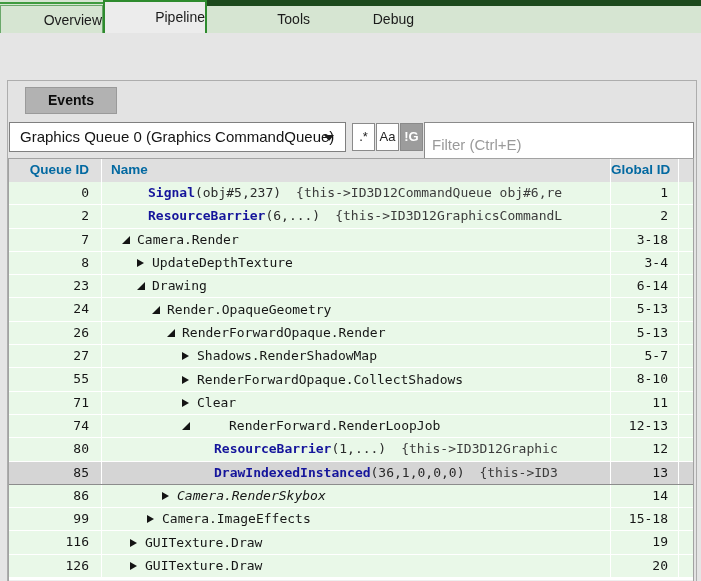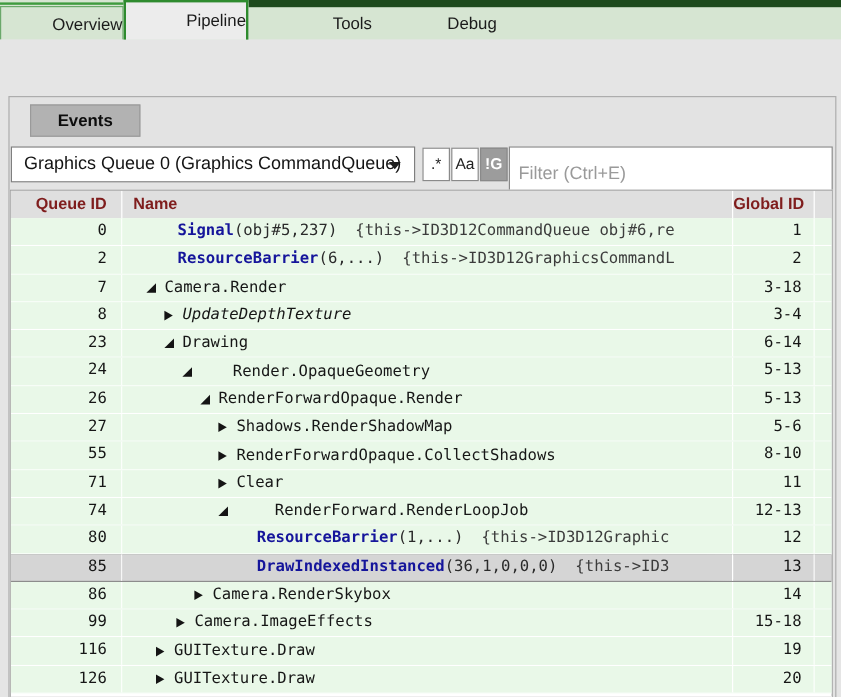--- a/index.html
+++ b/index.html
@@ -58,21 +58,21 @@
     position:absolute;left:424px;top:89px;width:270px;height:44px;z-index:4;box-sizing:border-box;
     background:#ffffff;border:1px solid #8a8a8a;outline:none;
     font-family:"Liberation Sans",sans-serif;font-size:15px;color:#141414;padding:0 0 0 7px;
   }
   .filter-input::placeholder{color:#9a9a9a;opacity:1;}
   
   .tree{
     position:absolute;left:8px;top:125px;width:686px;height:441px;z-index:4;
     background:#ffffff;border:1px solid #a2a2a2;box-sizing:border-box;overflow:hidden;
   }
-  .thead{height:23px;background:#dfdfdf;display:flex;font-weight:bold;font-size:13.5px;color:#7f1d1d;}
+  .thead{height:23px;background:#dfdfdf;display:flex;font-weight:bold;font-size:13.5px;color:#0369a1;}
   .cell{box-sizing:border-box;border-right:1px solid #ffffff;overflow:hidden;white-space:nowrap;}
   .c-qid{width:93px;text-align:right;padding-right:12px;}
   .c-name{width:509px;padding-left:9px;position:relative;}
   .c-gid{width:68px;text-align:right;padding-right:10px;}
   .c-gut{width:14px;border-right:none;}
   .thead .cell{line-height:22px;}
   .row{
     height:23.3px;display:flex;background:var(--rowbg,#e9f8e8);
     border-bottom:1px solid #ffffff;box-sizing:border-box;
     font-family:"DejaVu Sans Mono",monospace;font-size:13px;color:#161616;
@@ -165,21 +165,21 @@
               </span>
               <span>Camera.Render</span>
             </div>
           </div>
           <div class="cell c-gid">3-18</div>
           <div class="cell c-gut"></div>
         </div>
         <div class="row">
           <div class="cell c-qid">8</div>
           <div class="cell c-name">
-            <div class="name-inner" style="padding-left: 35px; font-style: italic;">
+            <div class="name-inner" style="padding-left: 35px;">
               <span class="arrow">
                 <span class="tri-right"></span>
               </span>
               <span>UpdateDepthTexture</span>
             </div>
           </div>
           <div class="cell c-gid">3-4</div>
           <div class="cell c-gut"></div>
         </div>
         <div class="row">
@@ -191,21 +191,21 @@
               </span>
               <span>Drawing</span>
             </div>
           </div>
           <div class="cell c-gid">6-14</div>
           <div class="cell c-gut"></div>
         </div>
         <div class="row">
           <div class="cell c-qid">24</div>
           <div class="cell c-name">
-            <div class="name-inner" style="padding-left: 50px; gap: 27px;">
+            <div class="name-inner" style="padding-left: 50px;">
               <span class="arrow">
                 <span class="tri-exp"></span>
               </span>
               <span>Render.OpaqueGeometry</span>
             </div>
           </div>
           <div class="cell c-gid">5-13</div>
           <div class="cell c-gut"></div>
         </div>
         <div class="row">
@@ -224,21 +224,21 @@
         <div class="row">
           <div class="cell c-qid">27</div>
           <div class="cell c-name">
             <div class="name-inner" style="padding-left: 80px;">
               <span class="arrow">
                 <span class="tri-right"></span>
               </span>
               <span>Shadows.RenderShadowMap</span>
             </div>
           </div>
-          <div class="cell c-gid">5-6</div>
+          <div class="cell c-gid">5-7</div>
           <div class="cell c-gut"></div>
         </div>
         <div class="row">
           <div class="cell c-qid">55</div>
           <div class="cell c-name">
             <div class="name-inner" style="padding-left: 80px; align-items: center;">
               <span class="arrow">
                 <span class="tri-right"></span>
               </span>
               <span>RenderForwardOpaque.CollectShadows</span>
@@ -293,21 +293,21 @@
               <span class="params">(36,1,0,0,0)</span>
               <span class="annot">{this-&gt;ID3</span>
             </div>
           </div>
           <div class="cell c-gid">13</div>
           <div class="cell c-gut"></div>
         </div>
         <div class="row">
           <div class="cell c-qid">86</div>
           <div class="cell c-name">
-            <div class="name-inner" style="padding-left: 60px;">
+            <div class="name-inner" style="padding-left: 60px; font-style: italic;">
               <span class="arrow">
                 <span class="tri-right"></span>
               </span>
               <span>Camera.RenderSkybox</span>
             </div>
           </div>
           <div class="cell c-gid">14</div>
           <div class="cell c-gut"></div>
         </div>
         <div class="row">

